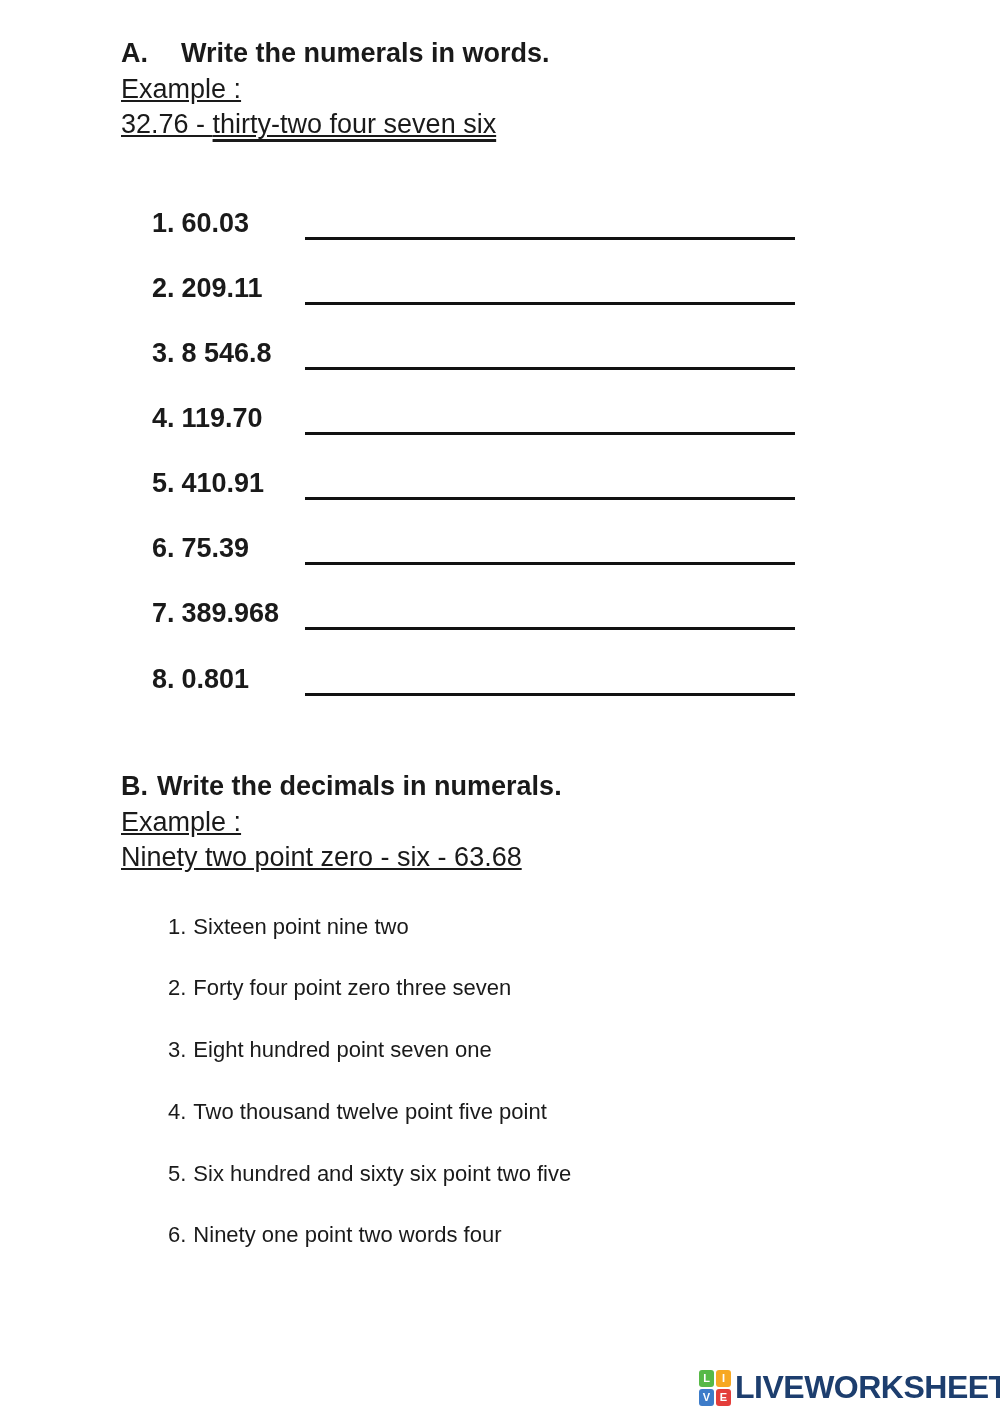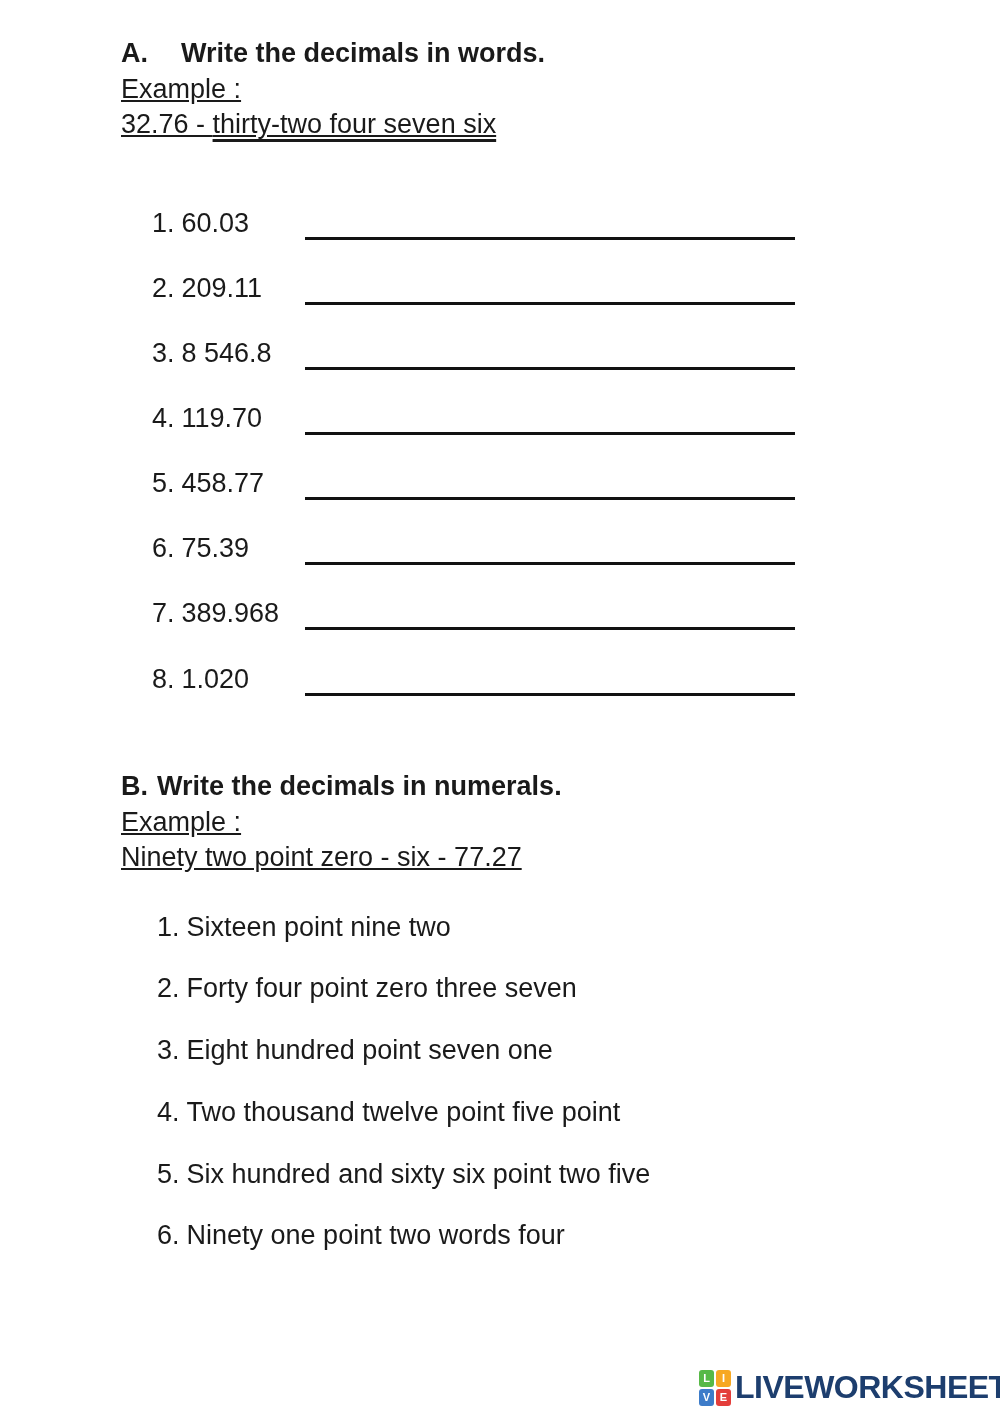--- a/index.html
+++ b/index.html
@@ -42,33 +42,34 @@
     left: 152px;
     display: flex;
     align-items: flex-end;
     height: 34px;
   }
   .a-row .num-value {
     width: 153px;
     font-size: 27px;
     line-height: 34px;
     white-space: nowrap;
+    font-weight: bold;
   }
   .a-row .num-value .num { margin-right: 7px; }
   .a-row .answer-line {
     width: 490px;
     height: 31px;
     border-bottom: 3px solid #111111;
     cursor: text;
   }
 
   
   .b-row {
-    left: 157px;
-    font-size: 27px;
+    left: 168px;
+    font-size: 22px;
     line-height: 34px;
     white-space: nowrap;
   }
   .b-row .num { margin-right: 7px; }
 
   
   .logo {
     left: 699px;
     top: 1369px;
     display: flex;
@@ -96,21 +97,21 @@
     font-size: 32px;
     font-weight: 800;
     letter-spacing: -0.5px;
     white-space: nowrap;
   }
 </style>
 </head>
 <body>
 
 <div class="abs heading" style="top:36px">
-  <span class="sec-label-a">A.</span><span>Write the decimals in words.</span>
+  <span class="sec-label-a">A.</span><span>Write the numerals in words.</span>
 </div>
 
 <div class="abs example-line" style="top:72px">Example :</div>
 
 <div class="abs example-line" style="top:107px">
   <span>32.76 - </span><span class="underlined-answer">thirty-two four seven six</span>
 </div>
 
 <div class="abs a-row" style="top:206px">
   <div class="num-value"><span class="num">1.</span><span>60.03</span></div>
@@ -122,43 +123,43 @@
 </div>
 <div class="abs a-row" style="top:336px">
   <div class="num-value"><span class="num">3.</span><span>8 546.8</span></div>
   <div class="answer-line"></div>
 </div>
 <div class="abs a-row" style="top:401px">
   <div class="num-value"><span class="num">4.</span><span>119.70</span></div>
   <div class="answer-line"></div>
 </div>
 <div class="abs a-row" style="top:466px">
-  <div class="num-value"><span class="num">5.</span><span>458.77</span></div>
+  <div class="num-value"><span class="num">5.</span><span>410.91</span></div>
   <div class="answer-line"></div>
 </div>
 <div class="abs a-row" style="top:531px">
   <div class="num-value"><span class="num">6.</span><span>75.39</span></div>
   <div class="answer-line"></div>
 </div>
 <div class="abs a-row" style="top:596px">
   <div class="num-value"><span class="num">7.</span><span>389.968</span></div>
   <div class="answer-line"></div>
 </div>
 <div class="abs a-row" style="top:662px">
-  <div class="num-value"><span class="num">8.</span><span>1.020</span></div>
+  <div class="num-value"><span class="num">8.</span><span>0.801</span></div>
   <div class="answer-line"></div>
 </div>
 
 <div class="abs heading" style="top:769px">
   <span class="sec-label-b">B.</span><span>Write the decimals in numerals.</span>
 </div>
 
 <div class="abs example-line" style="top:805px">Example :</div>
 
-<div class="abs example-line" style="top:840px">Ninety two point zero - six - 77.27</div>
+<div class="abs example-line" style="top:840px">Ninety two point zero - six - 63.68</div>
 
 <div class="abs b-row" style="top:910px">
   <span class="num">1.</span><span>Sixteen point nine two</span>
 </div>
 <div class="abs b-row" style="top:971px">
   <span class="num">2.</span><span>Forty four point zero three seven</span>
 </div>
 <div class="abs b-row" style="top:1033px">
   <span class="num">3.</span><span>Eight hundred point seven one</span>
 </div>

